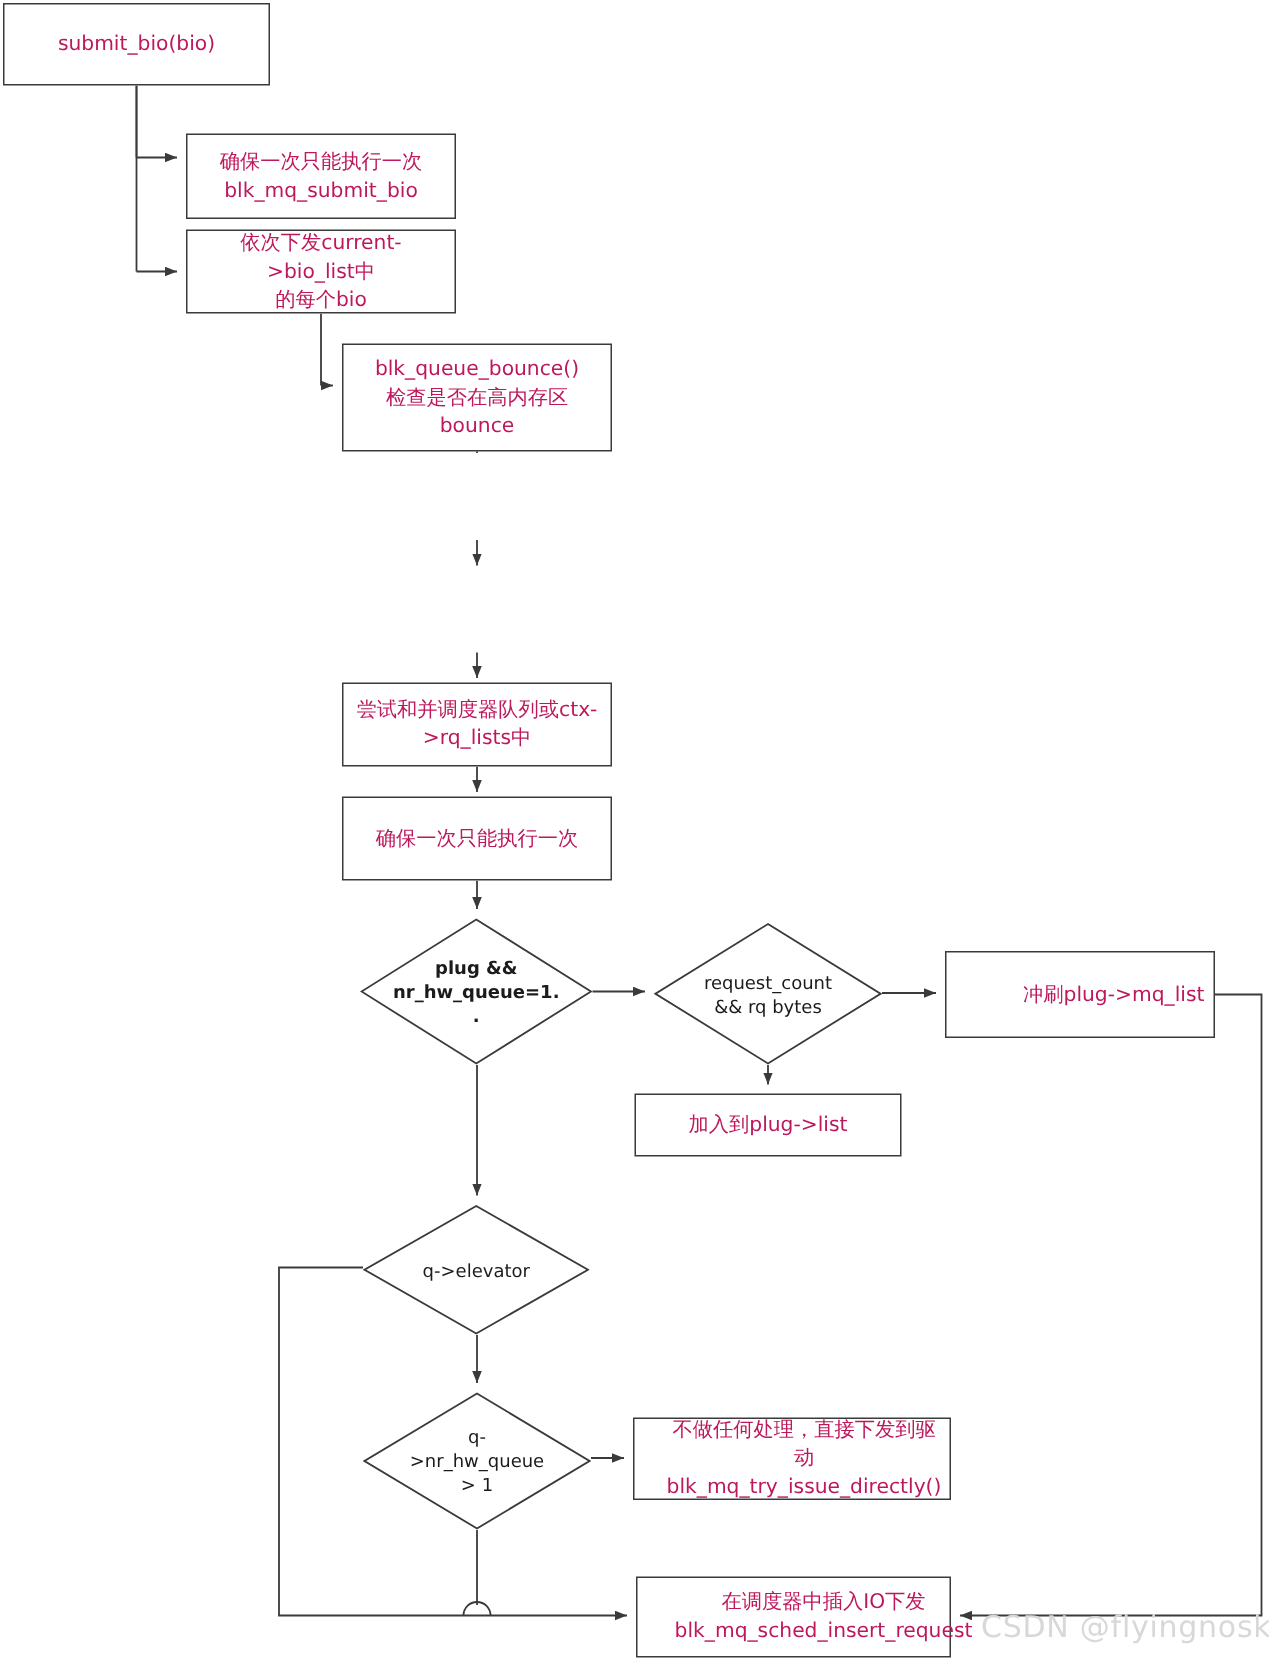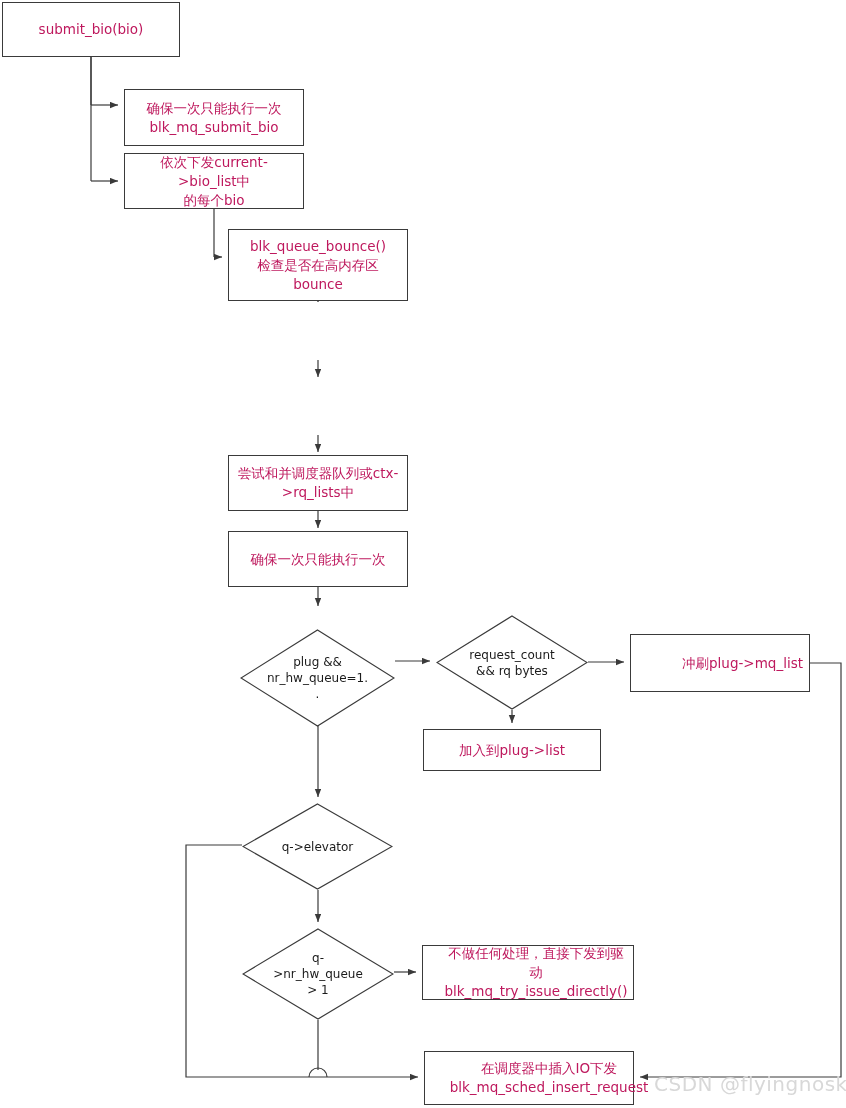--- a/index.html
+++ b/index.html
@@ -147,21 +147,21 @@
 
   <div class="node box" style="left:228px; top:455px; width:180px; height:56px;">
     <span class="label">尝试和并调度器队列或ctx-
 &gt;rq_lists中</span>
   </div>
 
   <div class="node box" style="left:228px; top:531px; width:180px; height:56px;">
     <span class="label">确保一次只能执行一次</span>
   </div>
 
-  <div class="diamond-wrap" style="left:240px; top:629px; width:155px; height:98px;">
+  <div class="diamond-wrap" style="left:240px; top:612px; width:155px; height:98px;font-weight:bold;">
     <svg width="155" height="98" viewBox="0 0 155 98" xmlns="http://www.w3.org/2000/svg">
       <polygon points="77.5,1 154,49 77.5,97 1,49" fill="#ffffff" stroke="#3a3a3a" stroke-width="1.2"></polygon>
     </svg>
     <span class="label">plug &amp;&amp;
 nr_hw_queue=1.
 .</span>
   </div>
 
   <div class="diamond-wrap" style="left:436px; top:615px; width:152px; height:95px;">
     <svg width="152" height="95" viewBox="0 0 152 95" xmlns="http://www.w3.org/2000/svg">

